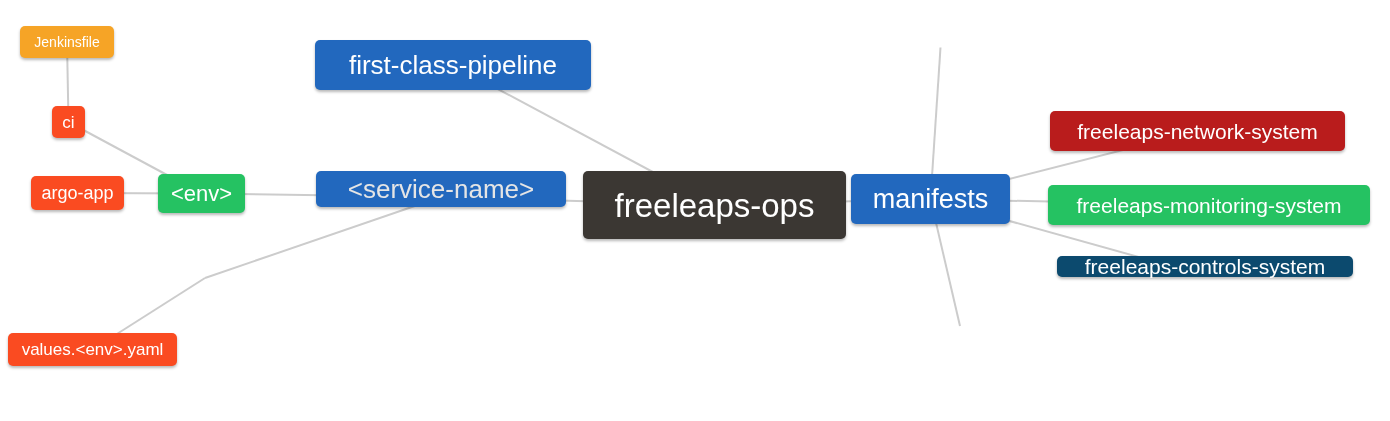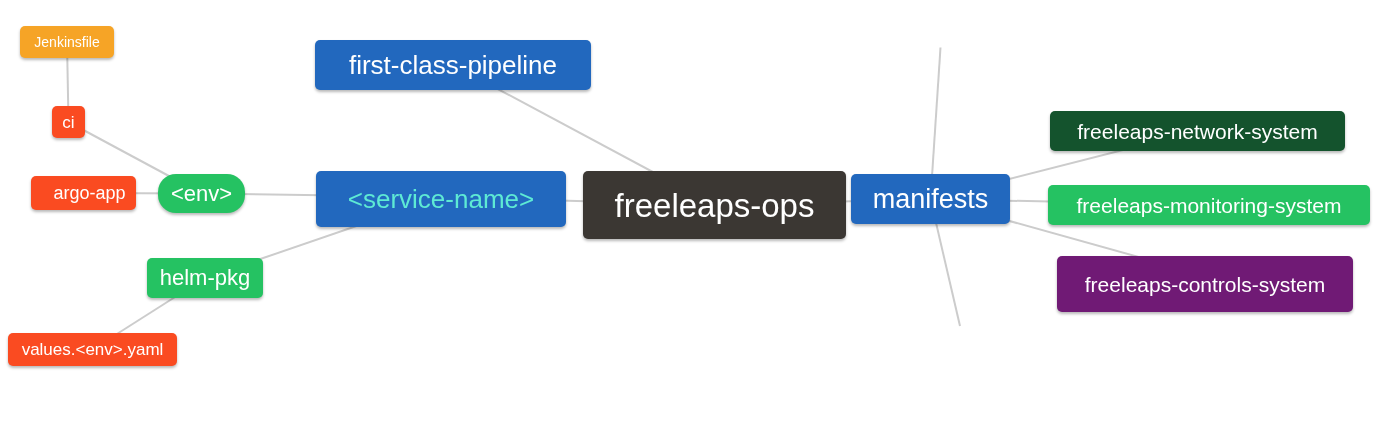--- a/index.html
+++ b/index.html
@@ -52,24 +52,23 @@
       <line x1="441" y1="197" x2="714.5" y2="205" stroke="#cccccc" stroke-width="2"></line>
       <line x1="714.5" y1="205" x2="930.5" y2="199" stroke="#cccccc" stroke-width="2"></line>
       <line x1="930.5" y1="199" x2="940.5" y2="47.5" stroke="#cccccc" stroke-width="2"></line>
       <line x1="930.5" y1="199" x2="1197.5" y2="131" stroke="#cccccc" stroke-width="2"></line>
       <line x1="930.5" y1="199" x2="1209" y2="205" stroke="#cccccc" stroke-width="2"></line>
       <line x1="930.5" y1="199" x2="1205" y2="275.5" stroke="#cccccc" stroke-width="2"></line>
       <line x1="930.5" y1="199" x2="960" y2="326" stroke="#cccccc" stroke-width="2"></line>
     </svg>
 <div class="node" style="left: 20px; top: 26px; width: 94px; height: 32px; font-size: 14px; background: rgb(246, 164, 38); color: rgb(255, 255, 255);">Jenkinsfile</div>
     <div class="node" style="left: 52px; top: 106px; width: 33px; height: 32px; font-size: 17px; background: rgb(250, 75, 33); color: rgb(255, 255, 255);">ci</div>
-    <div class="node" style="left: 31px; top: 176px; width: 93px; height: 34px; font-size: 18px; background: rgb(250, 75, 33); color: rgb(255, 255, 255); padding-left: 12px;">argo-app</div>
-    <div class="node" style="left: 158px; top: 174px; width: 87px; height: 39px; font-size: 22px; background: rgb(37, 194, 98); color: rgb(255, 255, 255); border-radius: 18px;">&lt;env&gt;</div>
-    <div class="node" style="left: 147px; top: 258px; width: 116px; height: 40px; font-size: 22px; background: rgb(37, 194, 98); color: rgb(255, 255, 255);">helm-pkg</div>
+    <div class="node" style="left: 31px; top: 176px; width: 93px; height: 34px; font-size: 18px; background: rgb(250, 75, 33); color: rgb(255, 255, 255);">argo-app</div>
+    <div class="node" style="left: 158px; top: 174px; width: 87px; height: 39px; font-size: 22px; background: rgb(37, 194, 98); color: rgb(255, 255, 255);">&lt;env&gt;</div>
     <div class="node" style="left: 315px; top: 40px; width: 276px; height: 50px; font-size: 26px; background: rgb(34, 104, 190); color: rgb(255, 255, 255);">first-class-pipeline</div>
     <div class="node" style="left: 8px; top: 333px; width: 169px; height: 33px; font-size: 17px; background: rgb(250, 75, 33); color: rgb(255, 255, 255);">values.&lt;env&gt;.yaml</div>
-    <div class="node" style="left: 316px; top: 171px; width: 250px; height: 56px; font-size: 26px; background: rgb(34, 104, 190); color: #5eead4;">&lt;service-name&gt;</div>
+    <div class="node" style="left: 316px; top: 171px; width: 250px; height: 36px; font-size: 26px; background: rgb(34, 104, 190); color: #e5e5e5;">&lt;service-name&gt;</div>
     <div class="node" style="left: 583px; top: 171px; width: 263px; height: 68px; font-size: 33px; background: rgb(59, 55, 51); color: rgb(255, 255, 255);">freeleaps-ops</div>
     <div class="node" style="left: 851px; top: 174px; width: 159px; height: 50px; font-size: 27px; background: rgb(34, 104, 190); color: rgb(255, 255, 255);">manifests</div>
-    <div class="node" style="left: 1050px; top: 111px; width: 295px; height: 40px; font-size: 21px; background: #14532d; color: rgb(255, 255, 255);">freeleaps-network-system</div>
+    <div class="node" style="left: 1050px; top: 111px; width: 295px; height: 40px; font-size: 21px; background: #b91c1c; color: rgb(255, 255, 255);">freeleaps-network-system</div>
     <div class="node" style="left: 1048px; top: 185px; width: 322px; height: 40px; font-size: 21px; background: rgb(37, 194, 98); color: rgb(255, 255, 255);">freeleaps-monitoring-system</div>
-    <div class="node" style="left: 1057px; top: 256px; width: 296px; height: 56px; font-size: 21px; background: #701a75; color: rgb(255, 255, 255);">freeleaps-controls-system</div>
+    <div class="node" style="left: 1057px; top: 256px; width: 296px; height: 21px; font-size: 21px; background: #0c4a6e; color: rgb(255, 255, 255);">freeleaps-controls-system</div>
   </div>
 
 </body></html>

